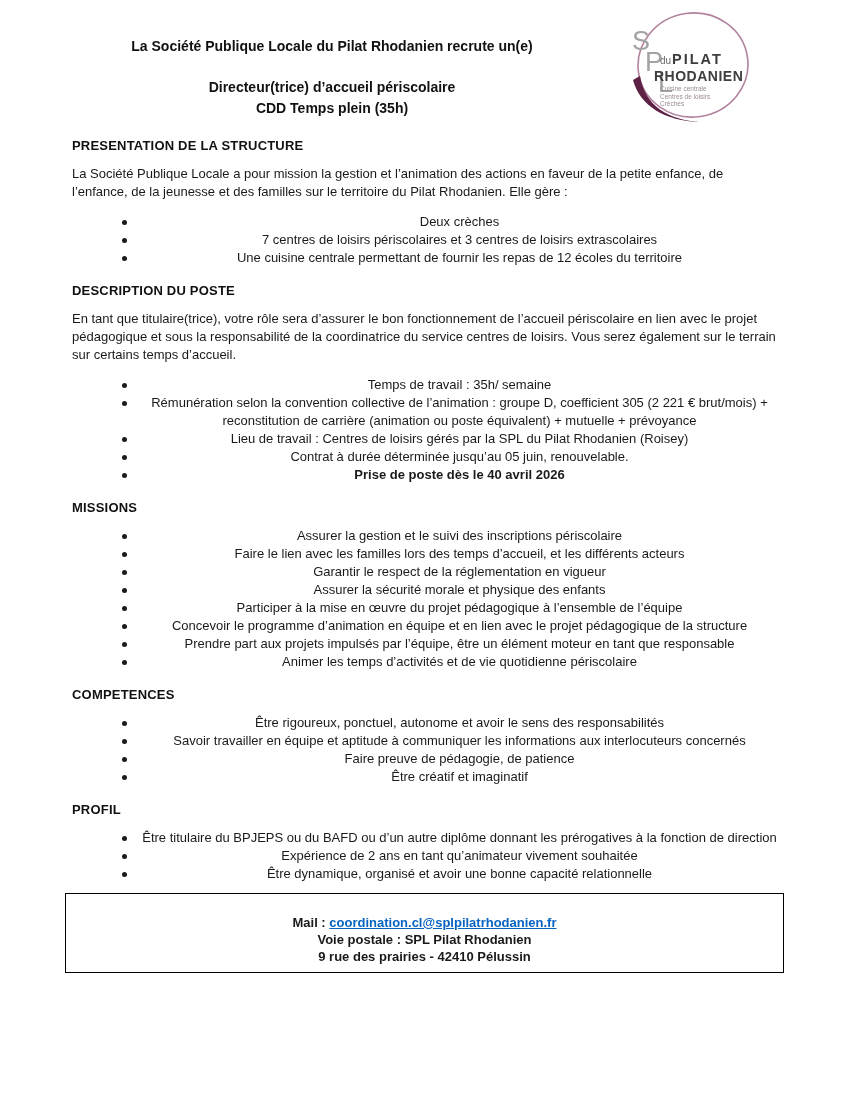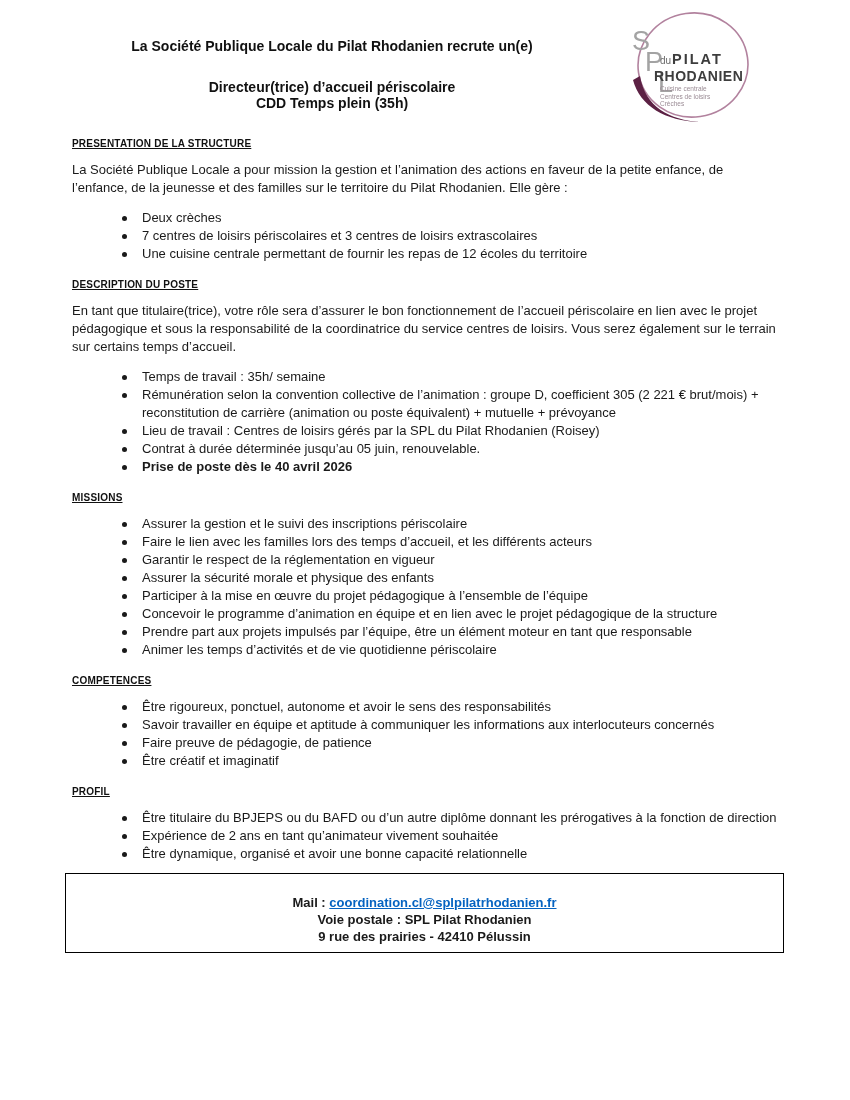--- a/index.html
+++ b/index.html
@@ -16,46 +16,46 @@
     overflow:hidden;
     margin:0 auto;
   }
   
   .header { position:relative; height:134px; }
   .header-text {
     position:absolute; left:72px; top:38px; width:520px;
     text-align:center; font-weight:bold; font-size:14px; color:#111;
   }
   .title-line1 { margin-bottom:25px; }
-  .title-line2 { }
+  .title-line2 { margin-bottom:5px; }
   .logo { position:absolute; left:620px; top:10px; width:132px; height:118px; }
   .logo-letter {
     font-family:"Liberation Sans", sans-serif;
     font-size:27px; fill:#a3a3a3;
   }
   .logo-du { font-size:10px; fill:#6a6a6a; }
   .logo-pilat { font-size:14.5px; font-weight:bold; fill:#3d3d3d; letter-spacing:2px; }
   .logo-rhod { font-size:14px; font-weight:bold; fill:#3d3d3d; letter-spacing:0.5px; }
   .logo-small { font-size:6.5px; fill:#9a8b94; }
   
   .content { margin:0 73px 0 72px; }
   .section-heading {
-    font-size:10px; font-weight:bold; color:#111;
-    text-decoration:underline;
+    font-size:13px; font-weight:bold; color:#111;
     margin-top:16px; margin-bottom:12px;
     letter-spacing:0.2px;
   }
   .doc-section:first-child .section-heading { margin-top:4px; }
   .section-paragraph {
     font-size:13px; line-height:18px; margin-bottom:12px; color:#1a1a1a;
   }
   .bullet-list {
     list-style:none;
     padding-left:70px;
     margin:2px 0 6px 0;
+    text-align:center;
   }
   .bullet-item {
     position:relative;
     font-size:13px; line-height:18px; color:#1a1a1a;
   }
   .bullet-item::before {
     content:"";
     position:absolute; left:-20px; top:7px;
     width:5px; height:5px; border-radius:50%;
     background:#1a1a1a;

